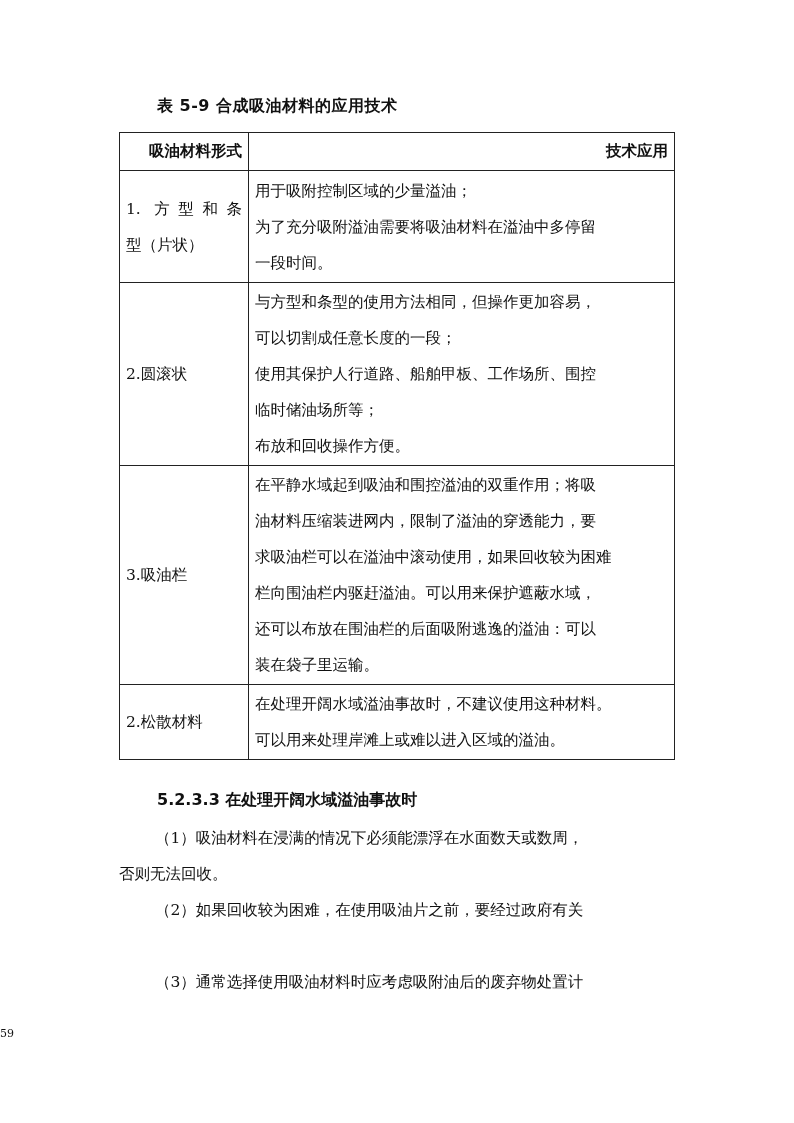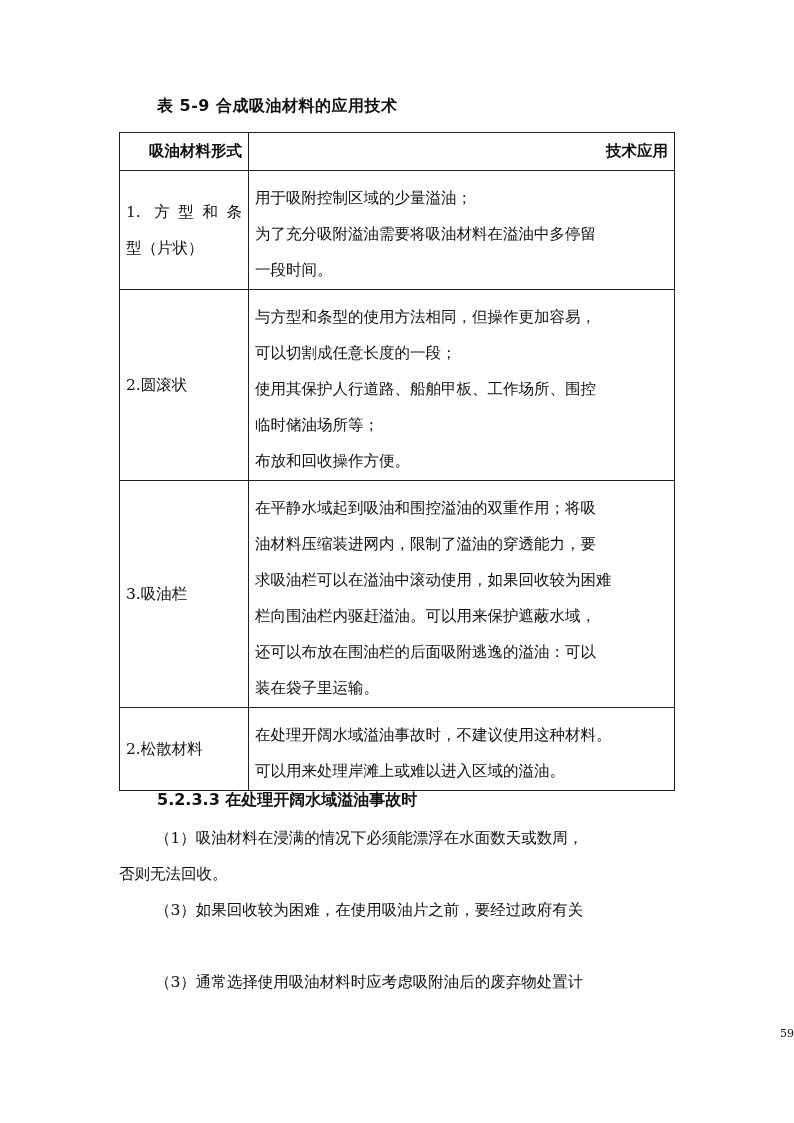--- a/index.html
+++ b/index.html
@@ -4,27 +4,27 @@
 <style>
   html, body { margin: 0; padding: 0; background: #ffffff; }
   body { width: 794px; height: 1123px; position: relative; overflow: hidden;
          font-family: "DejaVu Serif", "Liberation Serif", serif; color: #111; }
   .caption { position: absolute; left: 157px; top: 96px; font-size: 16px; font-weight: bold;
              font-family: "DejaVu Sans", "Liberation Sans", sans-serif; letter-spacing: 0.5px; }
   table.t { position: absolute; left: 119px; top: 132px; width: 556px; border-collapse: collapse; }
   table.t td, table.t th { border: 1px solid #222; vertical-align: middle; font-size: 15.5px; padding: 0 6px; }
   table.t th { font-weight: bold; text-align: right; height: 37px; font-family: "DejaVu Sans", "Liberation Sans", sans-serif; }
   table.t td.c1 { width: 116px; line-height: 36px; margin-top: 36px; }
-  table.t td.c2 { line-height: 36px; padding-top: 9px; padding-bottom: 1px; }
+  table.t td.c2 { line-height: 36px; padding-top: 1px; padding-bottom: 1px; }
   .line { display: block; white-space: nowrap; }
   .justify { text-align: justify; text-align-last: justify; }
   .h2 { position: absolute; left: 157px; top: 790px; font-size: 16px; font-weight: bold;
         font-family: "DejaVu Sans", "Liberation Sans", sans-serif; }
   .para { position: absolute; left: 119px; width: 556px; font-size: 15.5px; line-height: 36px; }
-  .pageno { position: absolute; left: 0; width: 794px; top: 1027px; text-align: right; font-size: 11px; }
+  .pageno { position: absolute; left: 0; width: 794px; top: 1027px; text-align: left; font-size: 11px; }
 </style>
 </head>
 <body>
 
 <div class="caption">表 5-9  合成吸油材料的应用技术</div>
 
 <table class="t">
   <tbody>
       <tr>
     <th style="width:116px">吸油材料形式</th>
@@ -78,19 +78,19 @@
 </tbody>
   </table>
 
 <div class="h2">5.2.3.3 在处理开阔水域溢油事故时</div>
 
 <div class="para" style="top:820px">
   <span class="line" style="text-indent:36px">（1）吸油材料在浸满的情况下必须能漂浮在水面数天或数周，</span>
   <span class="line">否则无法回收。</span>
 </div>
 <div class="para" style="top:892px">
-  <span class="line" style="text-indent:36px">（3）如果回收较为困难，在使用吸油片之前，要经过政府有关</span>
+  <span class="line" style="text-indent:36px">（2）如果回收较为困难，在使用吸油片之前，要经过政府有关</span>
 </div>
 <div class="para" style="top:964px">
   <span class="line" style="text-indent:36px">（3）通常选择使用吸油材料时应考虑吸附油后的废弃物处置计</span>
 </div>
 
 <div class="pageno">59</div>
 
 </body></html>

